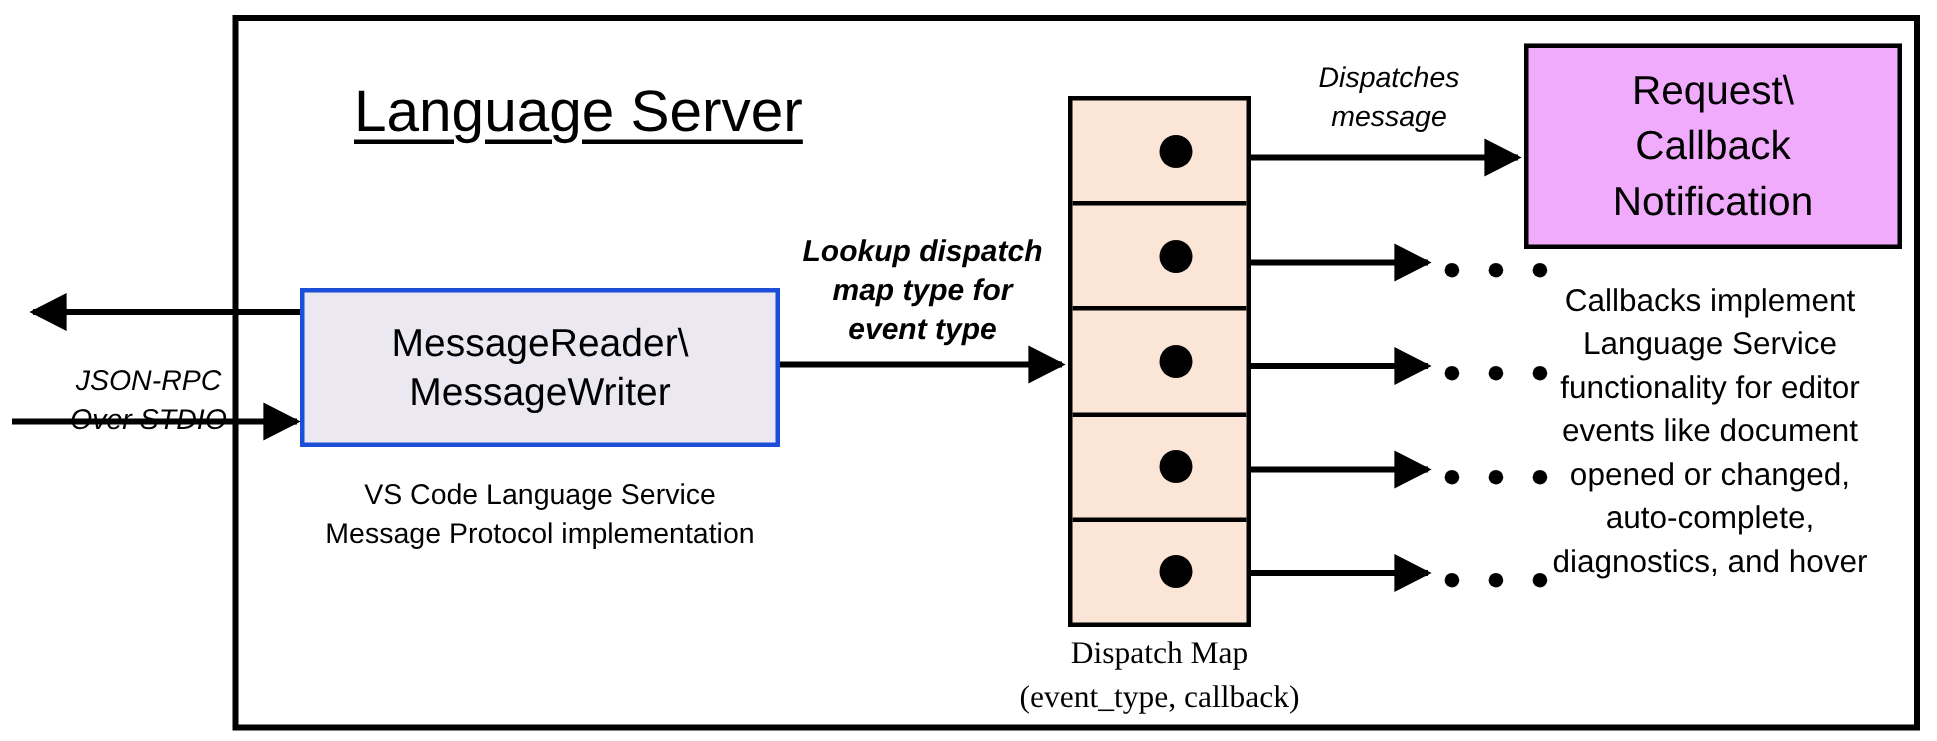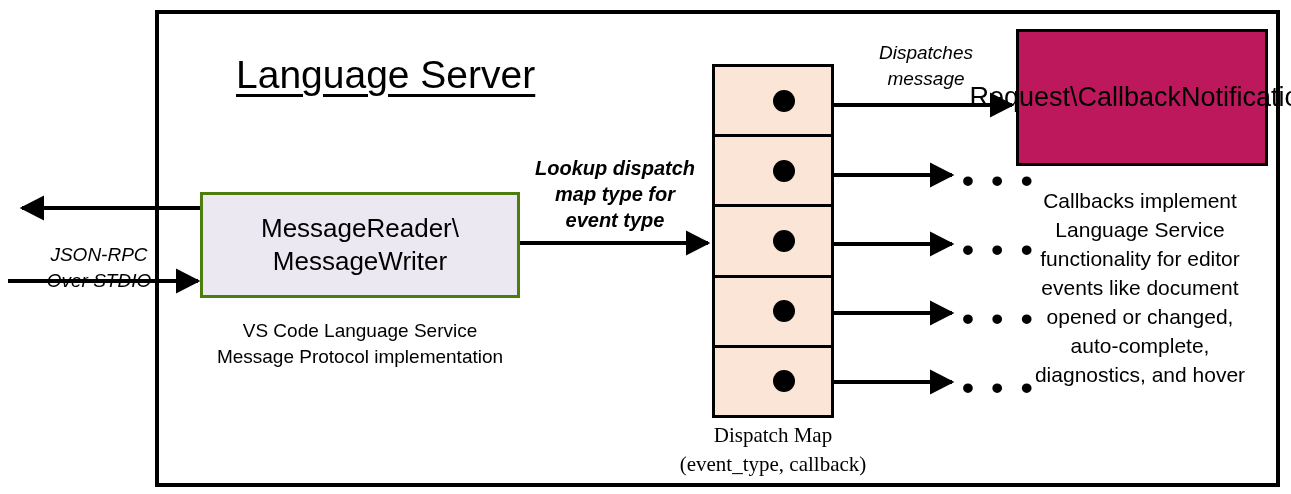--- a/index.html
+++ b/index.html
@@ -41,21 +41,21 @@
     text-decoration-thickness: 3px;
     white-space: nowrap;
   }
 
   
   #message-io-box {
     left: 200px;
     top: 192px;
     width: 320px;
     height: 106px;
-    border: 3px solid #4d7c0f;
+    border: 3px solid #1d4ed8;
     box-sizing: border-box;
     background: #ebe8f2;
     display: flex;
     flex-direction: column;
     align-items: center;
     justify-content: center;
   }
   #message-io-box .line {
     font-size: 26px;
     line-height: 33px;
@@ -144,23 +144,23 @@
   }
 
   
   #callback-box {
     left: 1016px;
     top: 29px;
     width: 252px;
     height: 137px;
     border: 3px solid #000000;
     box-sizing: border-box;
-    background: #be185d;
+    background: #f0abfc;
     display: flex;
-    flex-direction: row;
+    flex-direction: column;
     align-items: center;
     justify-content: center;
   }
   #callback-box .line {
     font-size: 27px;
     line-height: 37px;
     white-space: nowrap;
   }
   #callback-caption {
     left: 1000px;

